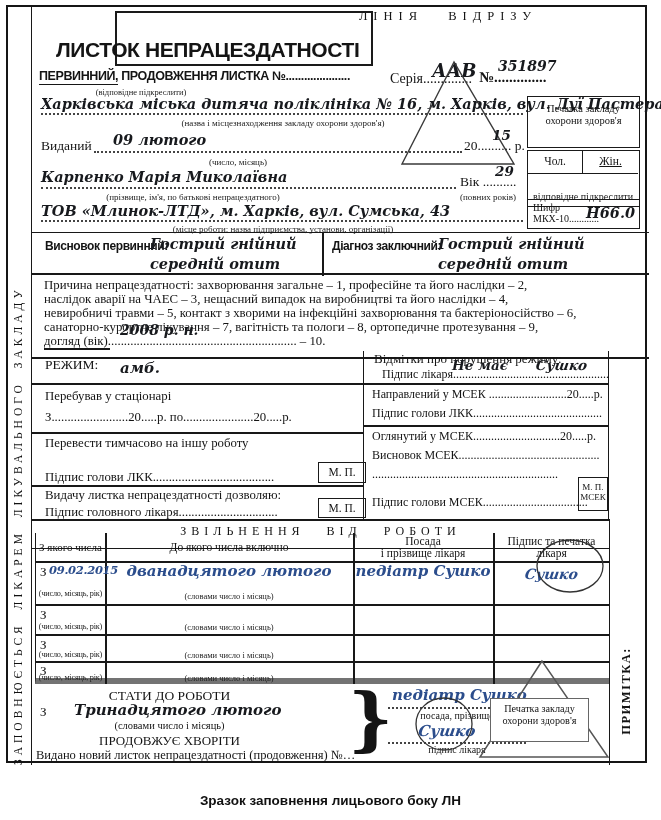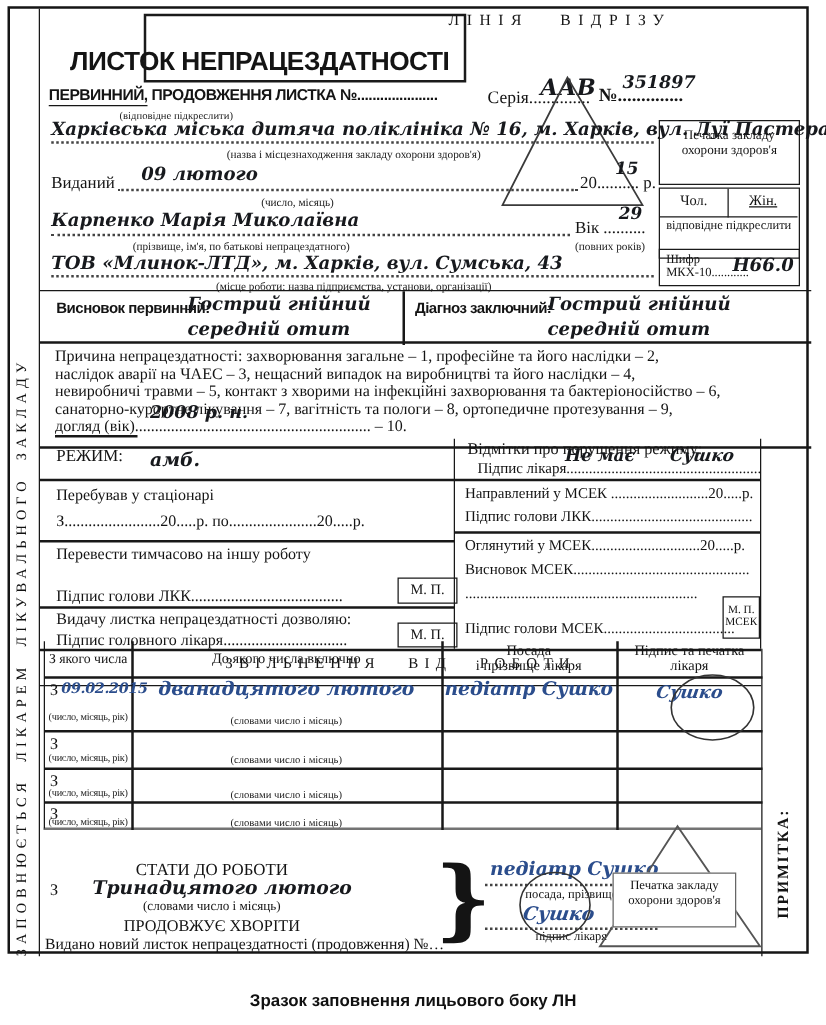--- a/index.html
+++ b/index.html
@@ -73,21 +73,21 @@
     <div class="abs hw" style="left:33px;top:195px;font-size:14.5px;">ТОВ «Млинок-ЛТД», м. Харків, вул. Сумська, 43</div>
     <div class="leader" style="left:33px;top:213px;width:482px;"></div>
     <div class="abs note center" style="left:80px;top:217px;width:390px;font-size:9px;">(місце роботи: назва підприємства, установи, організації)</div>
 
     <div class="box center" style="left:519px;top:89px;width:113px;height:52px;">
       <div class="serif" style="font-size:10.5px;line-height:12px;padding:6px 6px 0;">Печатка закладу охорони здоров'я</div>
     </div>
     <div class="box" style="left:519px;top:143px;width:113px;height:57px;">
       <div class="abs center serif" style="left:0;top:0;width:55px;height:23px;border-right:1.5px solid #1a1a1a;border-bottom:1.5px solid #1a1a1a;font-size:11.5px;padding-top:4px;">Чол.</div>
       <div class="abs center serif" style="left:55px;top:0;width:55px;height:23px;border-bottom:1.5px solid #1a1a1a;font-size:11.5px;padding-top:4px;text-decoration:underline;">Жін.</div>
-      <div class="abs center serif" style="left:0;top:24px;width:110px;font-size:10px;line-height:10.5px;padding-top:1px;">відповідне підкреслити</div>
+      <div class="abs center serif" style="left:0;top:24px;width:110px;font-size:10px;line-height:10.5px;padding-top:17px;">відповідне підкреслити</div>
     </div>
     <div class="box" style="left:519px;top:192px;width:113px;height:30px;">
       <div class="abs serif" style="left:5px;top:2px;font-size:10px;">Шифр</div>
       <div class="abs serif nowrap" style="left:5px;top:13px;font-size:10px;">МКХ-10............</div>
       <div class="abs hw" style="left:58px;top:4px;font-size:14.5px;">Н66.0</div>
     </div>
 
     <div class="abs" style="left:24px;top:225px;width:617px;height:43px;border-top:1.5px solid #181818;border-bottom:2px solid #181818;">
       <div class="hline" style="left:290px;top:0;width:1.5px;height:43px;"></div>
       <div class="abs sansb nowrap" style="left:13px;top:6px;font-size:12px;">Висновок первинний:</div>
@@ -146,21 +146,21 @@
       <div class="box center" style="left:214px;top:126px;width:30px;height:34px;">
         <div class="serif" style="font-size:9px;padding-top:4px;">М. П.</div>
         <div class="serif" style="font-size:9px;">МСЕК</div>
       </div>
     </div>
 
     <div class="abs center" style="left:24px;top:512px;width:577px;height:30px;border-top:2px solid #181818;border-bottom:1.5px solid #181818;">
       <span class="serif" style="font-size:12px;letter-spacing:5px;word-spacing:14px;line-height:13px;">ЗВІЛЬНЕННЯ ВІД РОБОТИ</span>
     </div>
 
-    <div class="abs" style="left:27px;top:506px;width:574px;height:151px;border-left:1.5px solid #181818;border-bottom:2px solid #737373;">
+    <div class="abs" style="left:27px;top:526px;width:574px;height:151px;border-left:1.5px solid #181818;border-bottom:6px solid #737373;">
 
       <div class="hline" style="left:69px;top:0;width:1.5px;height:151px;"></div>
       <div class="hline" style="left:317px;top:0;width:1.5px;height:151px;"></div>
       <div class="hline" style="left:457px;top:0;width:1.5px;height:151px;"></div>
 
       <div class="hline" style="left:0;top:28px;width:574px;"></div>
       <div class="hline" style="left:0;top:71px;width:574px;"></div>
       <div class="hline" style="left:0;top:101px;width:574px;"></div>
       <div class="hline" style="left:0;top:128px;width:574px;"></div>
 

